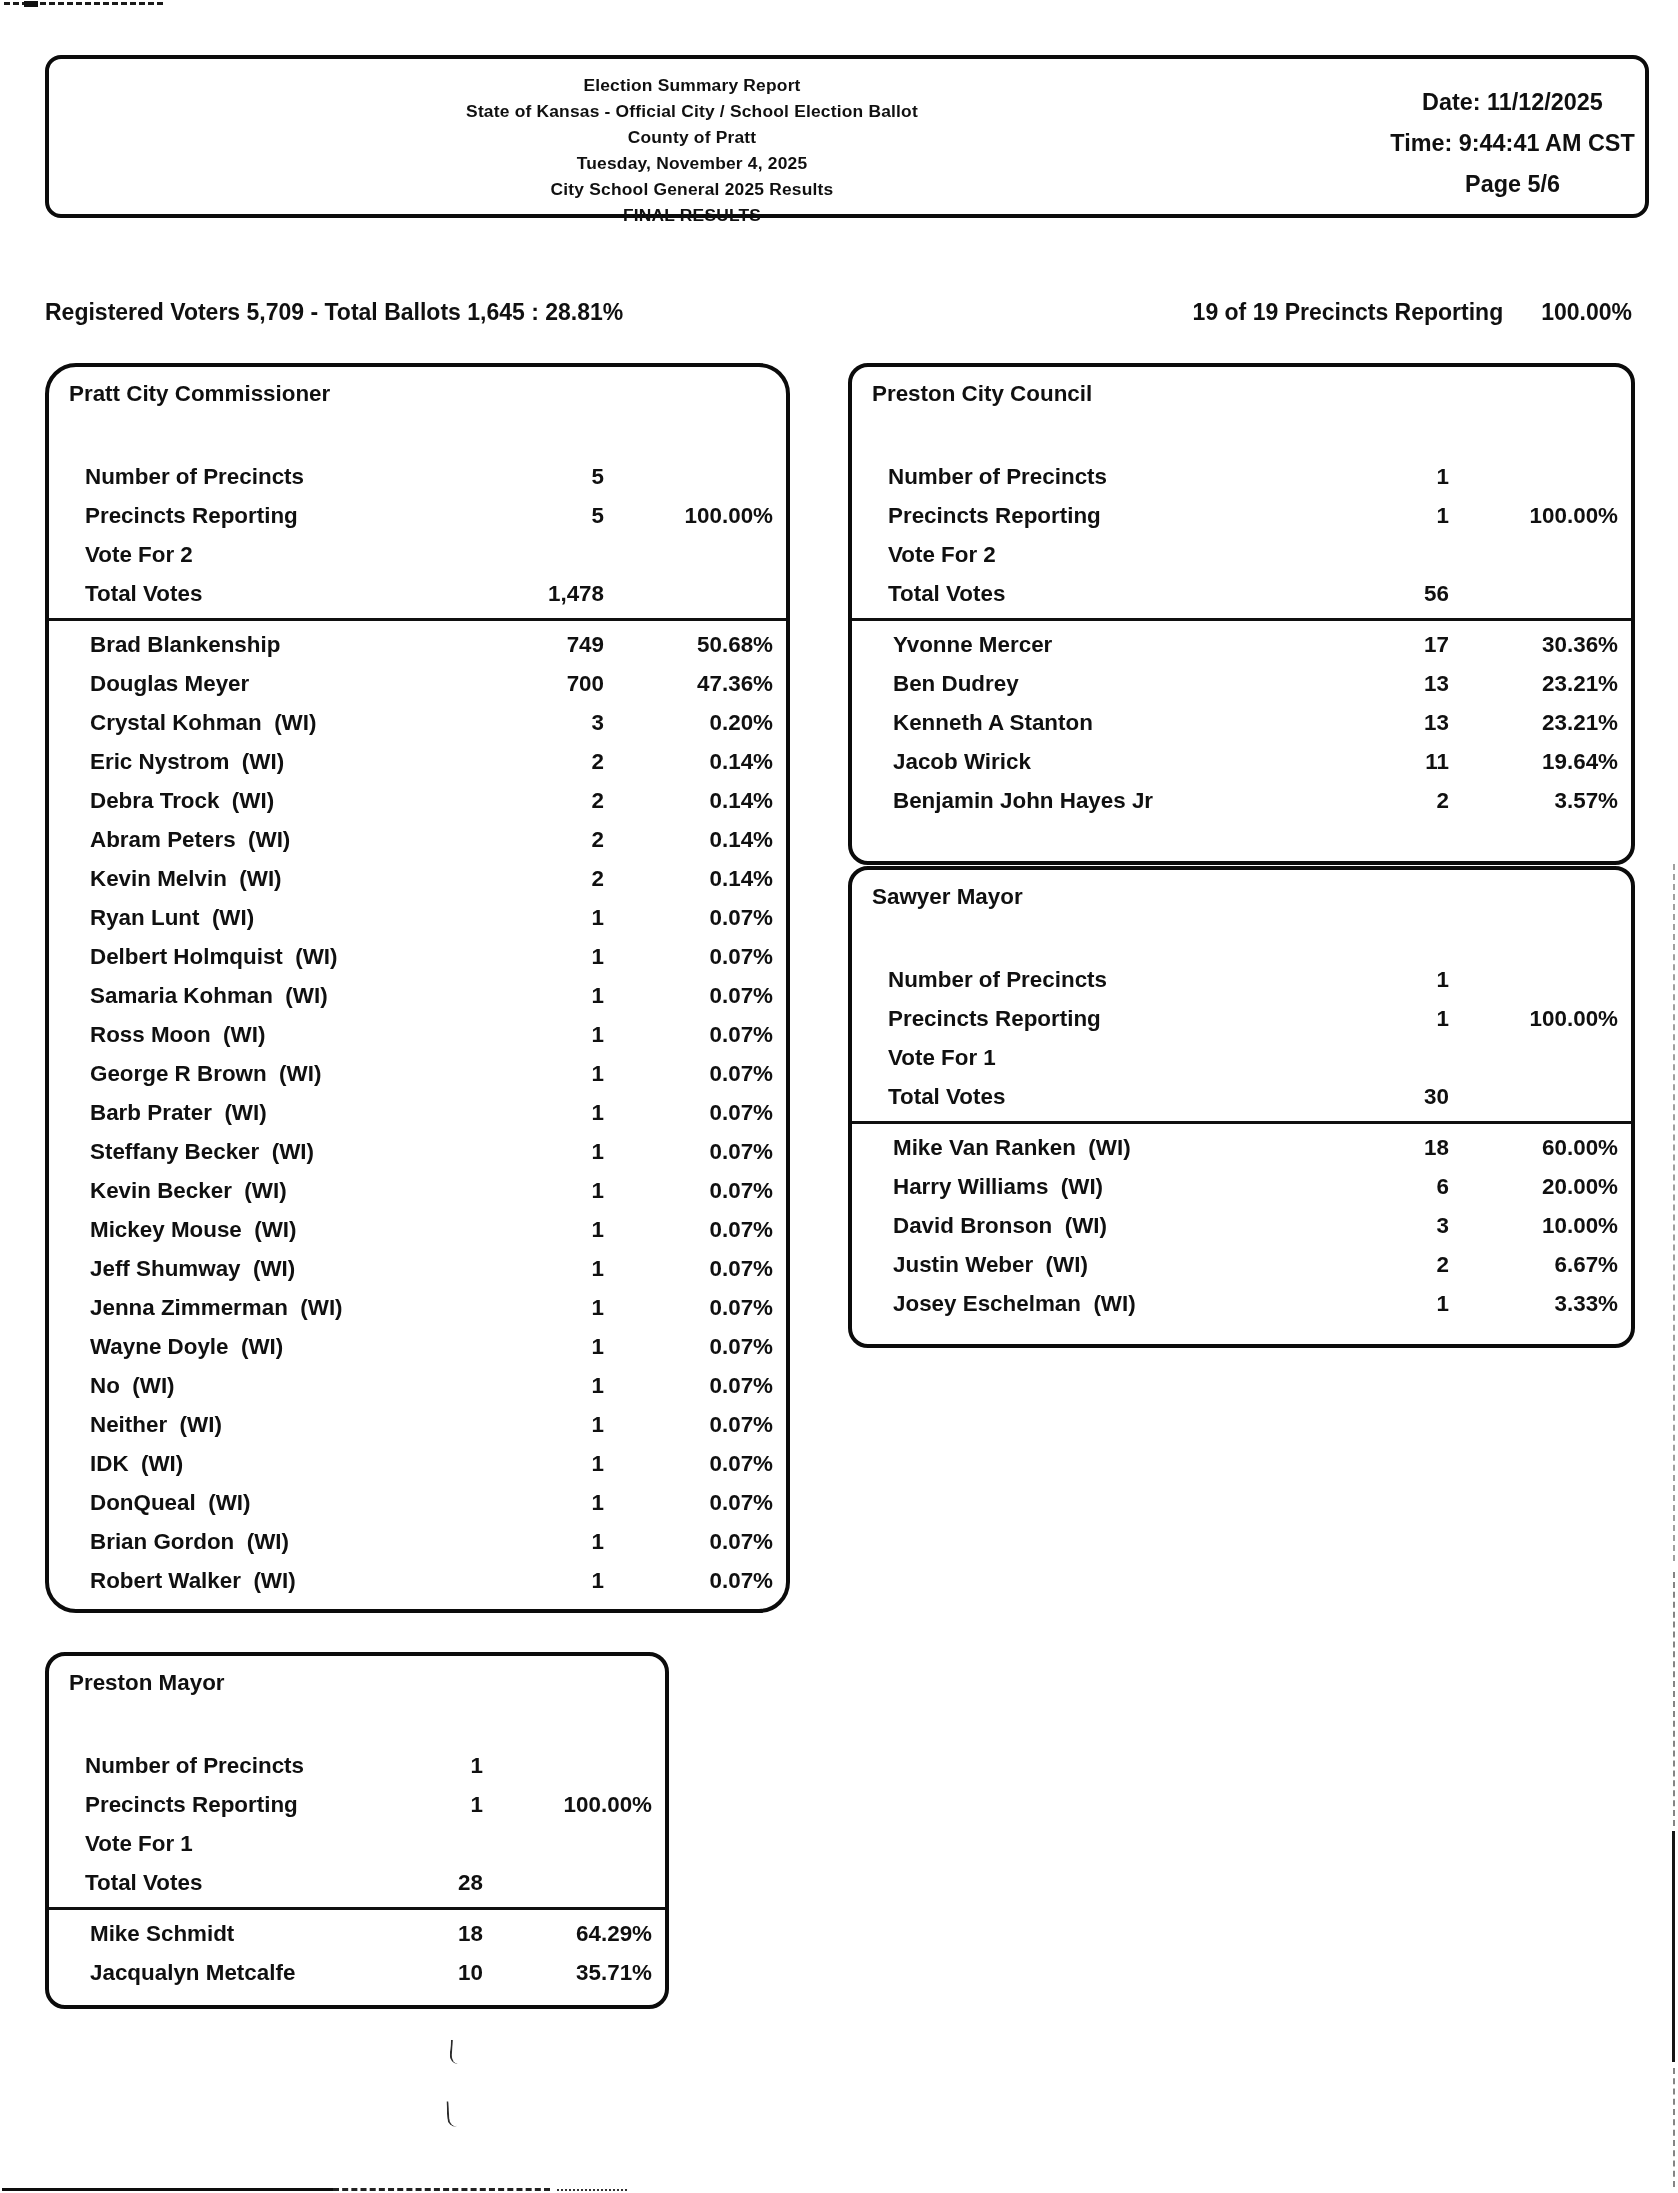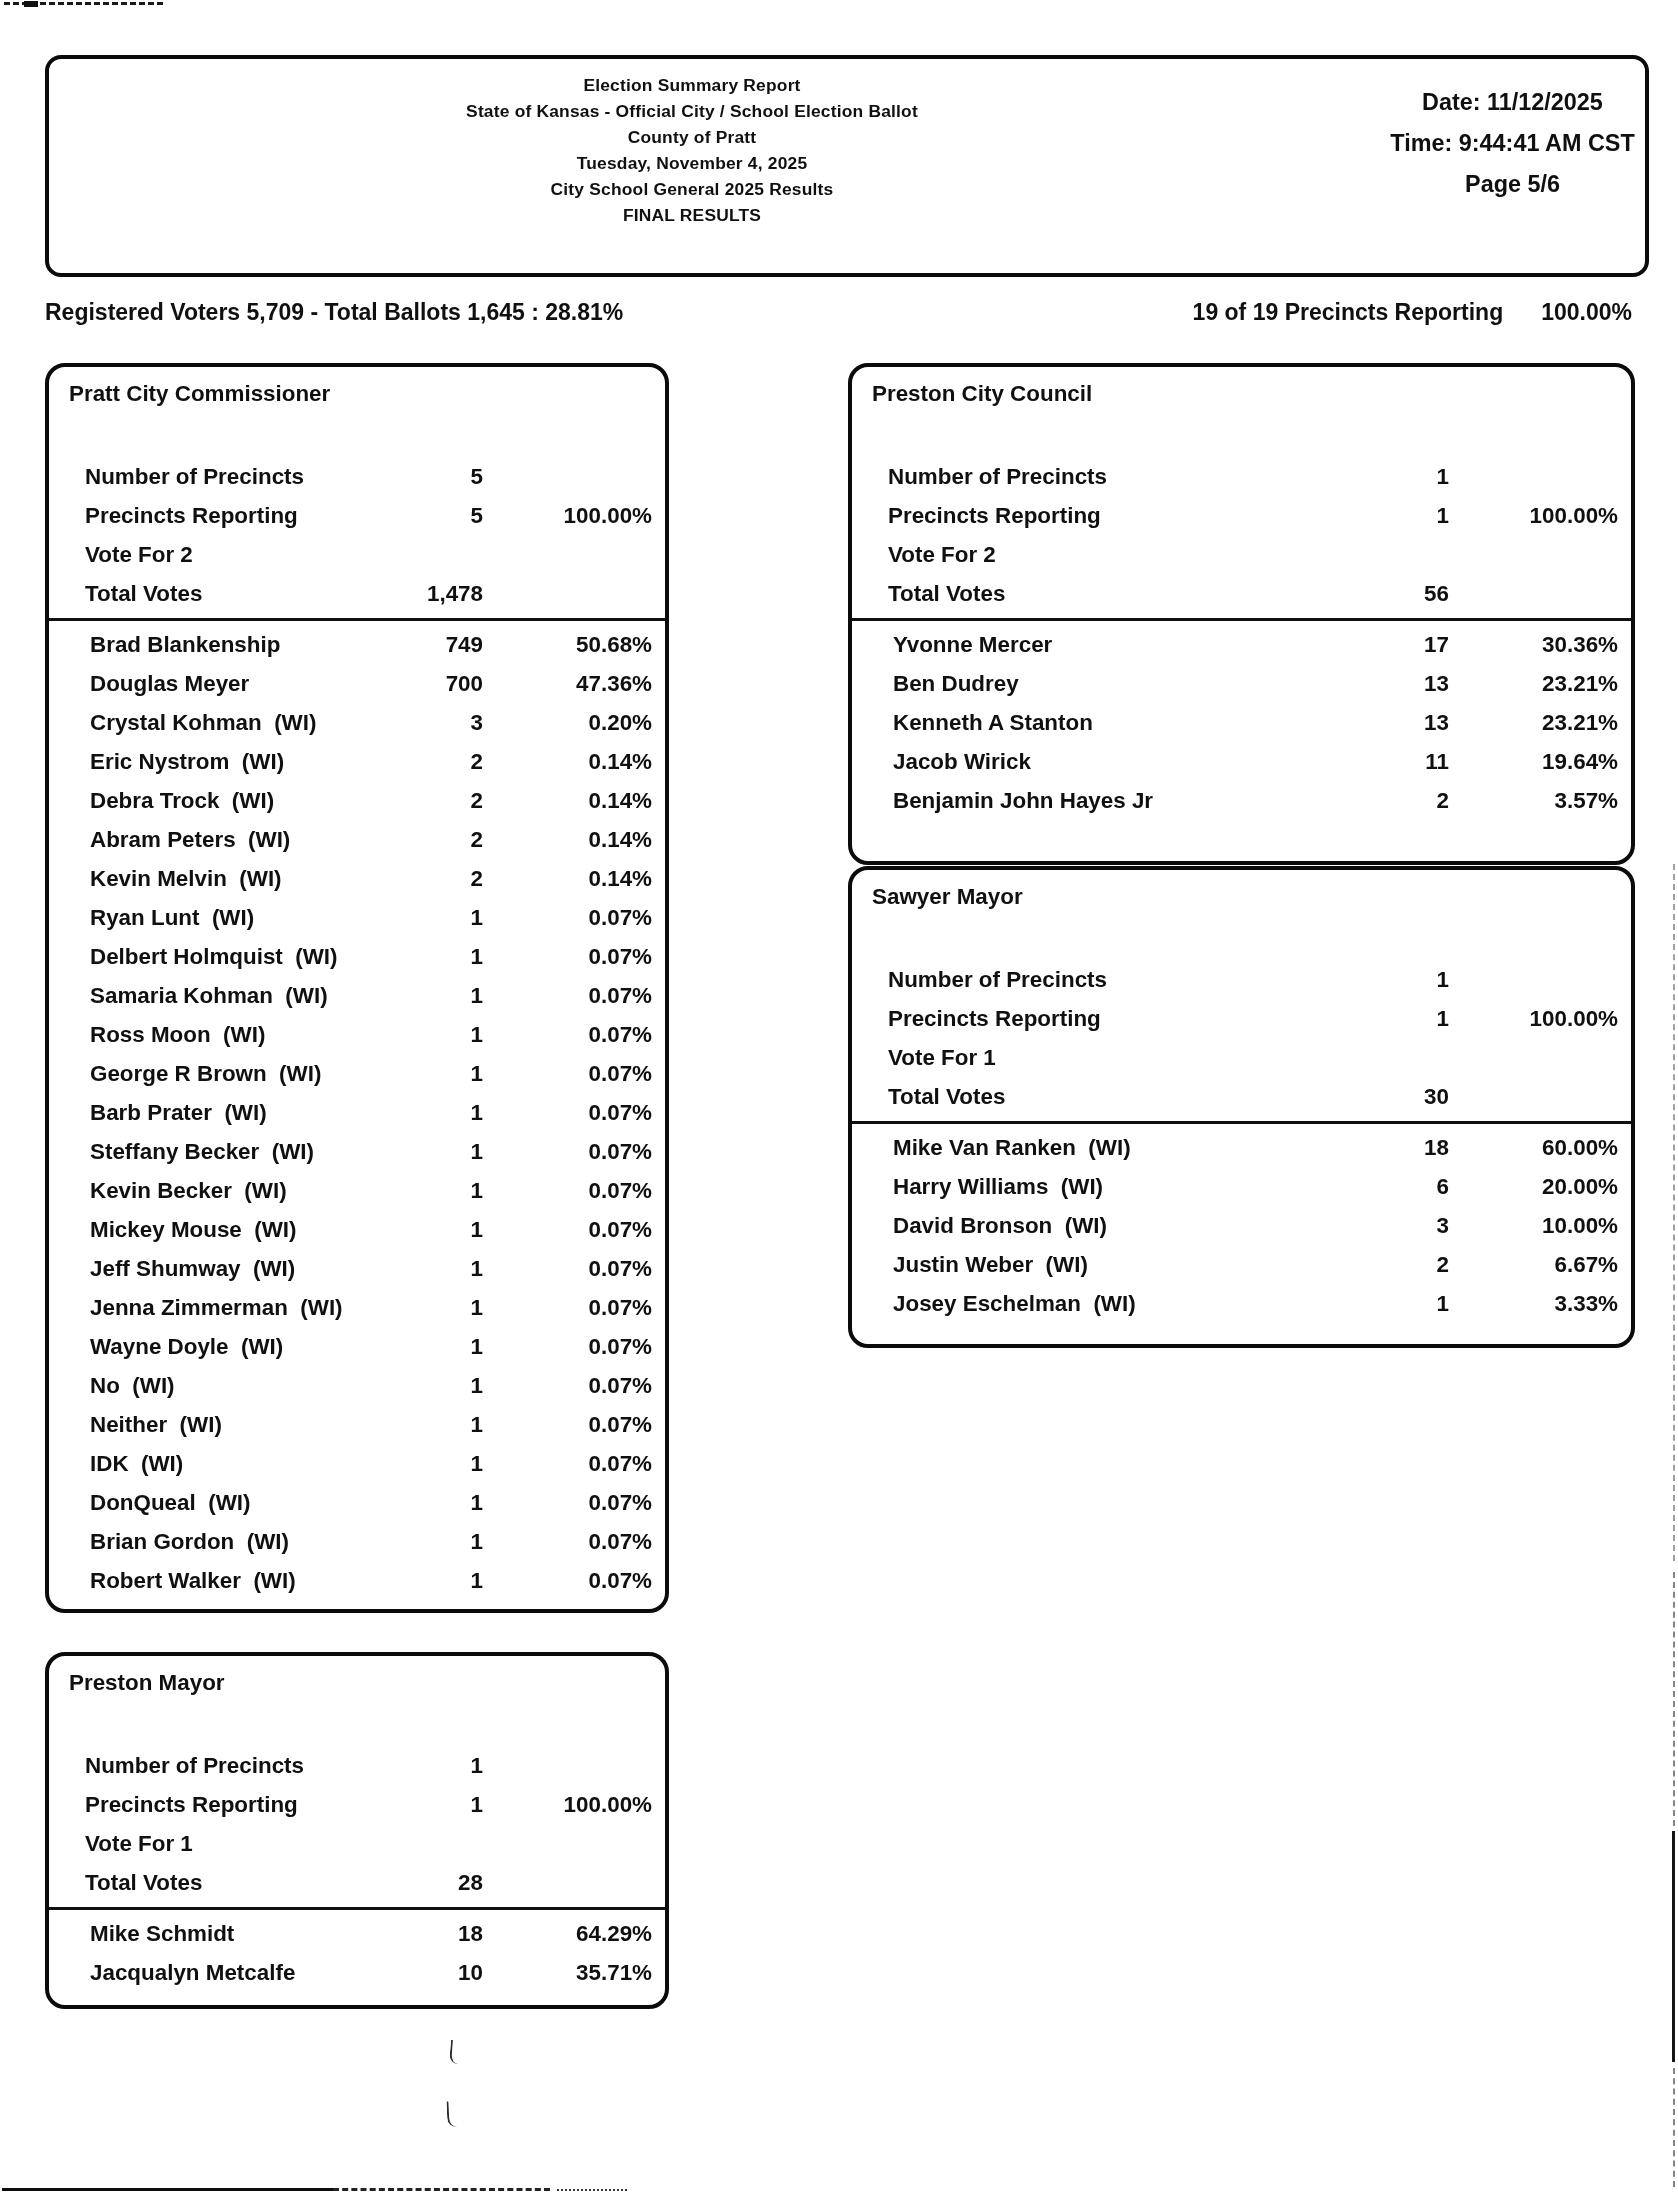--- a/index.html
+++ b/index.html
@@ -7,21 +7,21 @@
     position:relative;
     width:1679px;height:2194px;
     background:#ffffff;
     font-family:"Liberation Sans", sans-serif;
     color:#101010;
     font-weight:600;
     overflow:hidden;
   }
   
   .header-box{
-    position:absolute;left:45px;top:55px;width:1604px;height:222px;
+    position:absolute;left:45px;top:55px;width:1604px;height:163px;
     border:4px solid #0b0b0b;border-radius:16px;box-sizing:border-box;
   }
   .header-center{
     position:absolute;left:46px;top:13px;width:1194px;
     text-align:center;font-size:17.4px;line-height:26px;letter-spacing:0.2px;
   }
   .header-right{
     position:absolute;right:8px;top:23px;width:249px;
     text-align:center;font-size:23.4px;line-height:41px;white-space:nowrap;
   }
@@ -31,21 +31,21 @@
   }
   .summary-right{
     position:absolute;right:47px;top:299px;font-size:23px;
     display:flex;gap:38px;white-space:nowrap;
   }
   
   .contest{
     position:absolute;border:4px solid #0b0b0b;border-radius:20px;
     box-sizing:border-box;background:#fff;font-size:22.4px;
   }
-  .box-pratt          { left:45px;  top:363px;  width:624px; height:1250px; }
+  .box-pratt          { left:45px;  top:363px;  width:745px; height:1250px;border-radius:31px; }
   .box-preston-council{ left:848px; top:363px;  width:787px; height:502px;  }
   .box-sawyer         { left:848px; top:866px;  width:787px; height:482px;  }
   .box-preston-mayor  { left:45px;  top:1652px; width:624px; height:357px;  }
 
   .contest .title{margin:14px 20px 0;line-height:26px;}
   .contest .stats{margin-top:50px;}
   .row{display:flex;height:39px;line-height:39px;padding:0 13px 0 20px;margin-left:16px;}
   .candidates .row{padding-left:25px;align-items:flex-end;}
   .cell{white-space:pre;}
   .cell.name{flex:1;overflow:hidden;}

